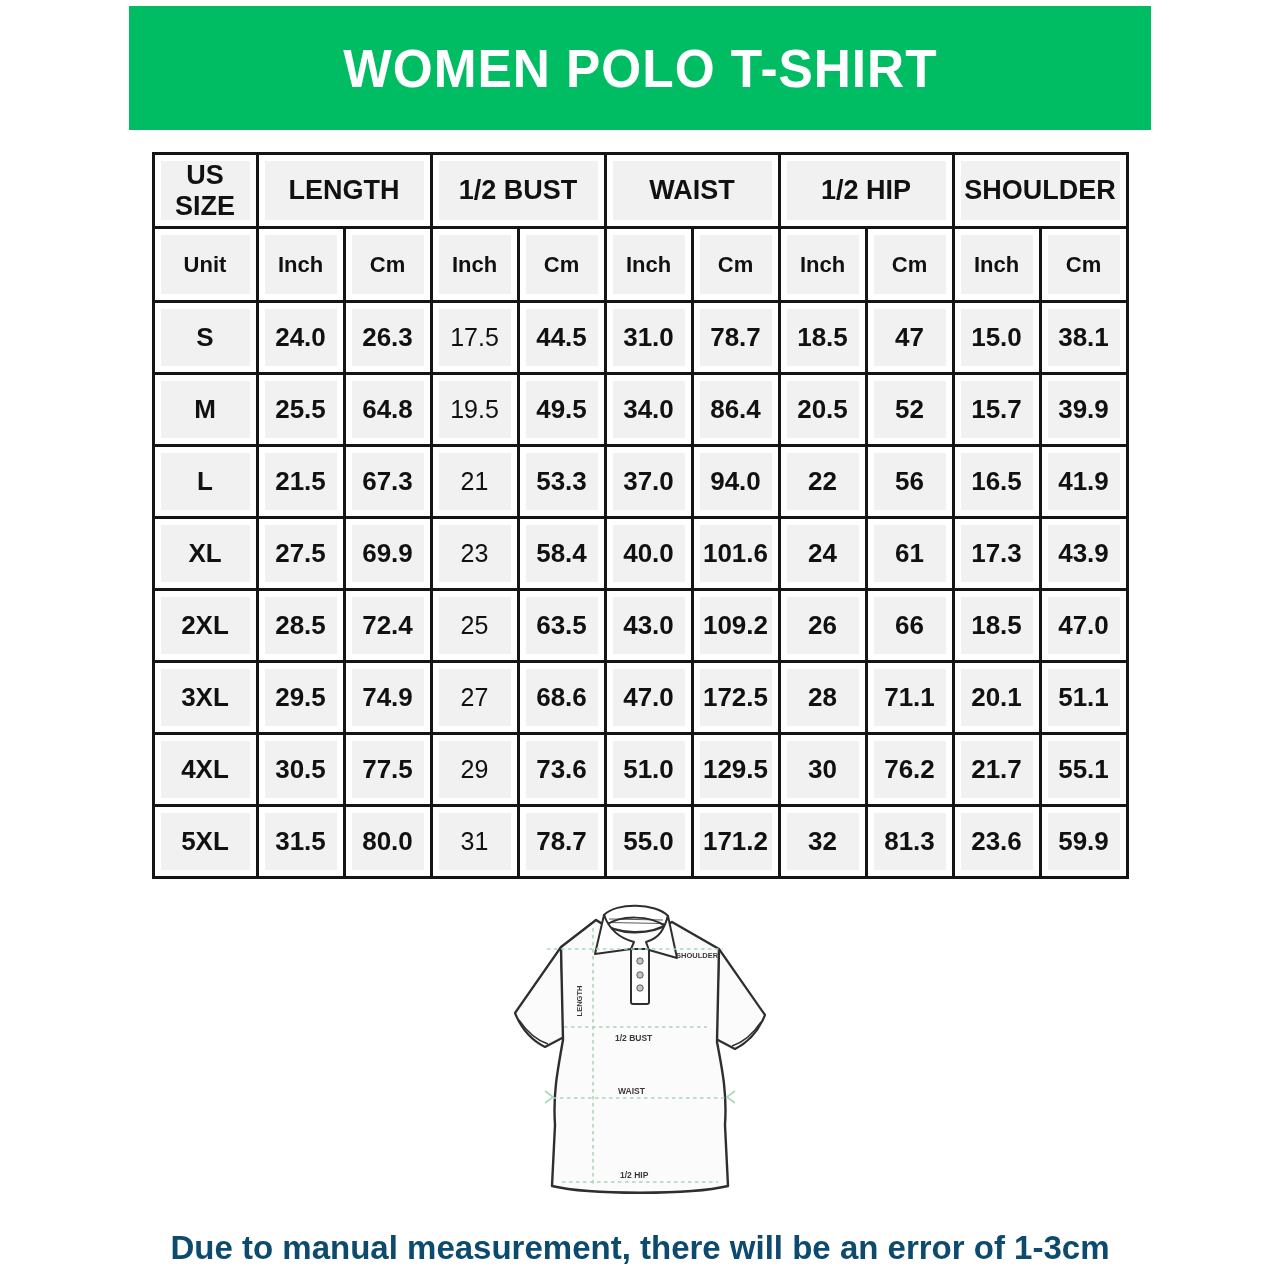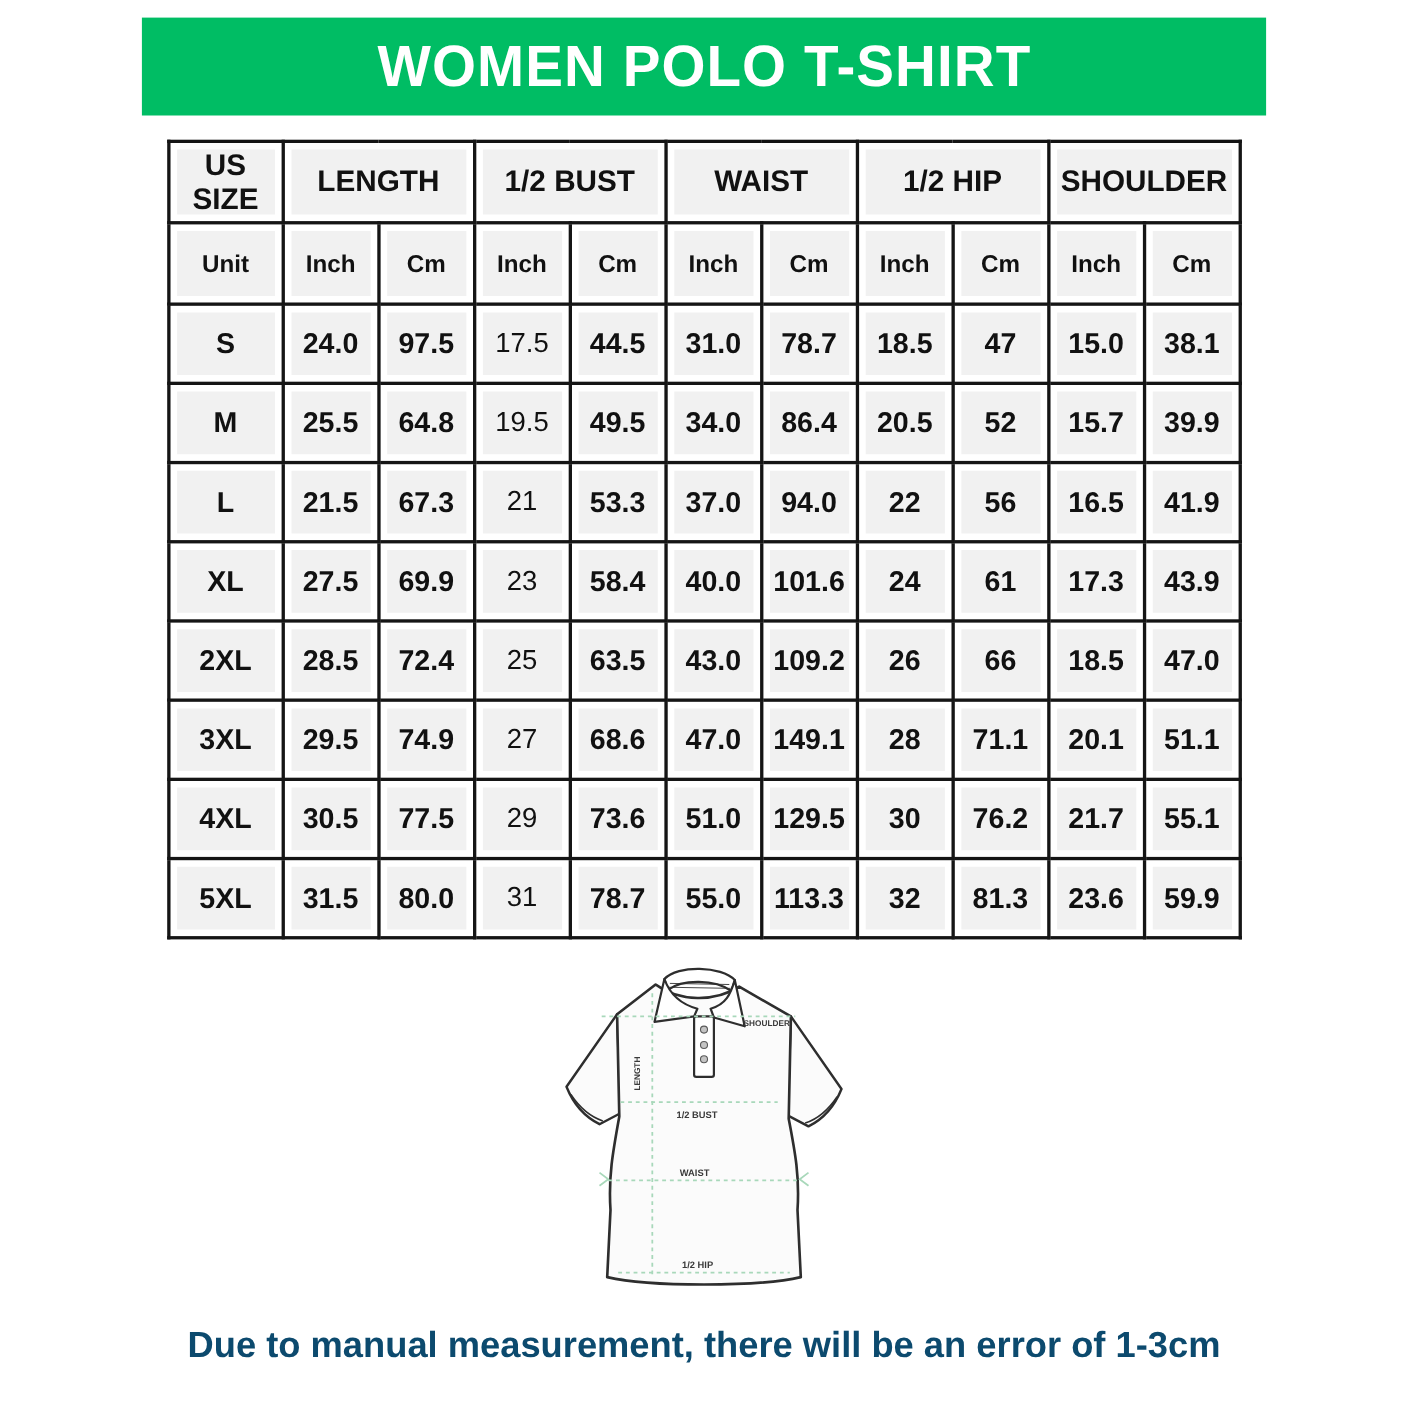--- a/index.html
+++ b/index.html
@@ -8,23 +8,23 @@
   .page {
     position: relative;
     width: 1280px;
     height: 1280px;
     margin: 0 auto;
     background: #ffffff;
     overflow: hidden;
   }
   
   .banner {
-    margin: 16px auto 0;
+    margin: 6px auto 0;
     width: 1022px;
-    height: 89px;
+    height: 124px;
     background: #00bd64;
     display: flex;
     align-items: center;
     justify-content: center;
   }
   .banner h1 {
     margin: 0;
     color: #ffffff;
     font-size: 53px;
     font-weight: bold;
@@ -117,21 +117,21 @@
         <th>Inch</th>
         <th>Cm</th>
         <th>Inch</th>
         <th>Cm</th>
       </tr>
     </thead>
     <tbody>
         <tr>
           <td>S</td>
           <td>24.0</td>
-          <td>97.5</td>
+          <td>26.3</td>
           <td class="light">17.5</td>
           <td>44.5</td>
           <td>31.0</td>
           <td>78.7</td>
           <td>18.5</td>
           <td>47</td>
           <td>15.0</td>
           <td>38.1</td>
         </tr>
         <tr>
@@ -186,21 +186,21 @@
           <td>18.5</td>
           <td>47.0</td>
         </tr>
         <tr>
           <td>3XL</td>
           <td>29.5</td>
           <td>74.9</td>
           <td class="light">27</td>
           <td>68.6</td>
           <td>47.0</td>
-          <td>149.1</td>
+          <td>172.5</td>
           <td>28</td>
           <td>71.1</td>
           <td>20.1</td>
           <td>51.1</td>
         </tr>
         <tr>
           <td>4XL</td>
           <td>30.5</td>
           <td>77.5</td>
           <td class="light">29</td>
@@ -212,21 +212,21 @@
           <td>21.7</td>
           <td>55.1</td>
         </tr>
         <tr>
           <td>5XL</td>
           <td>31.5</td>
           <td>80.0</td>
           <td class="light">31</td>
           <td>78.7</td>
           <td>55.0</td>
-          <td>113.3</td>
+          <td>171.2</td>
           <td>32</td>
           <td>81.3</td>
           <td>23.6</td>
           <td>59.9</td>
         </tr>
       </tbody>
   </table>
 
   <figure class="diagram">
     <svg viewBox="0 0 280 320" xmlns="http://www.w3.org/2000/svg">

